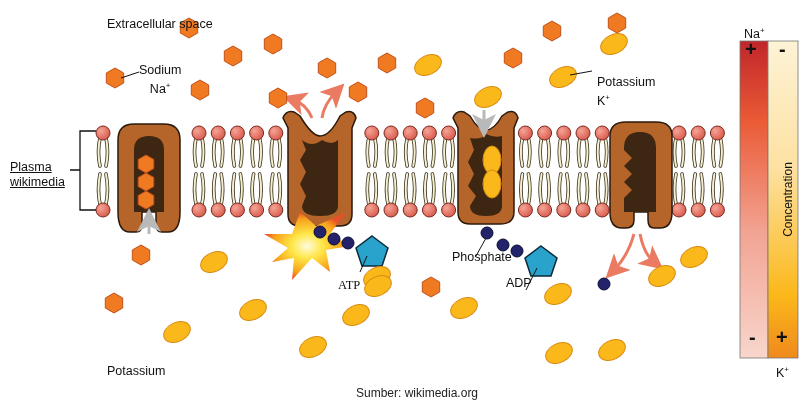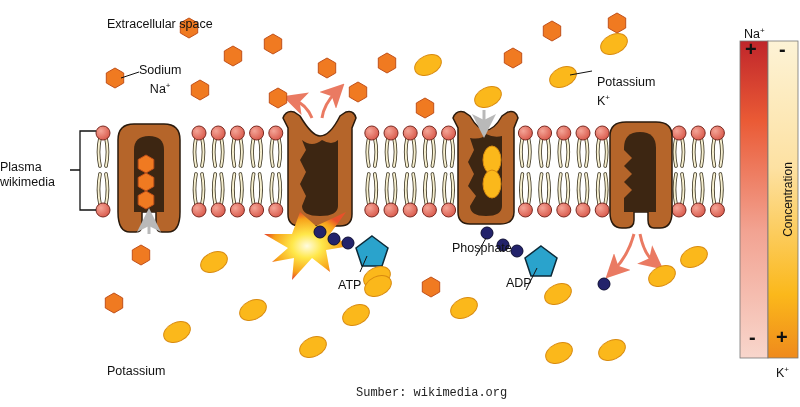--- a/index.html
+++ b/index.html
@@ -1,20 +1,20 @@
 <!DOCTYPE html>
 <html><head>
 <meta charset="utf-8">
 <style>
   html,body{margin:0;padding:0;background:#fff;}
   body{width:800px;height:407px;position:relative;overflow:hidden;font-family:"Liberation Sans",sans-serif;}
   #stage{position:absolute;left:0;top:0;width:800px;height:407px;}
   .lbl{position:absolute;font-size:12.5px;color:#111;line-height:15px;white-space:nowrap;}
   .lbl sup{font-size:8px;}
-  .credit{position:absolute;left:356px;top:386px;font-family:Liberation Mono, monospace;font-size:12px;color:#222;}
+  .credit{position:absolute;left:356px;top:386px;font-family:Liberation Sans, sans-serif;font-size:12px;color:#222;}
 </style>
 </head>
 <body>
 
 <svg id="stage" width="800" height="407" viewBox="0 0 800 407" xmlns="http://www.w3.org/2000/svg">
   <defs>
     <radialGradient id="headGrad" cx="35%" cy="35%" r="70%">
       <stop offset="0" stop-color="#f4a597"></stop>
       <stop offset="1" stop-color="#d95a4c"></stop>
     </radialGradient>
@@ -384,27 +384,27 @@
 <div class="lbl" style="left:139px;top:63px;text-align:center;">
   <div>Sodium</div>
   <div><span>Na</span><sup>+</sup></div>
 </div>
 
 <div class="lbl" style="left:597px;top:75px;">
   <div>Potassium</div>
   <div><span>K</span><sup>+</sup></div>
 </div>
 
-<div class="lbl" style="left:0px;top:160px;">
+<div class="lbl" style="left:10px;top:160px;text-decoration:underline;">
   <div>Plasma</div>
   <div>wikimedia</div>
 </div>
 
-<div class="lbl" style="left:338px;top:278px;">ATP</div>
-<div class="lbl" style="left:452px;top:241px;">Phosphate</div>
+<div class="lbl" style="left:338px;top:278px;font-family:Liberation Serif, serif;">ATP</div>
+<div class="lbl" style="left:452px;top:250px;">Phosphate</div>
 <div class="lbl" style="left:506px;top:276px;">ADP</div>
 
 <div class="lbl" style="left:744px;top:23px;"><span>Na</span><sup>+</sup></div>
 <div class="lbl" style="left:776px;top:362px;"><span>K</span><sup>+</sup></div>
 
 <div class="lbl" style="left:745px;top:42px;font-size:20px;font-weight:bold;">+</div>
 <div class="lbl" style="left:779px;top:42px;font-size:20px;font-weight:bold;">-</div>
 <div class="lbl" style="left:749px;top:330px;font-size:20px;font-weight:bold;">-</div>
 <div class="lbl" style="left:776px;top:330px;font-size:20px;font-weight:bold;">+</div>
 

